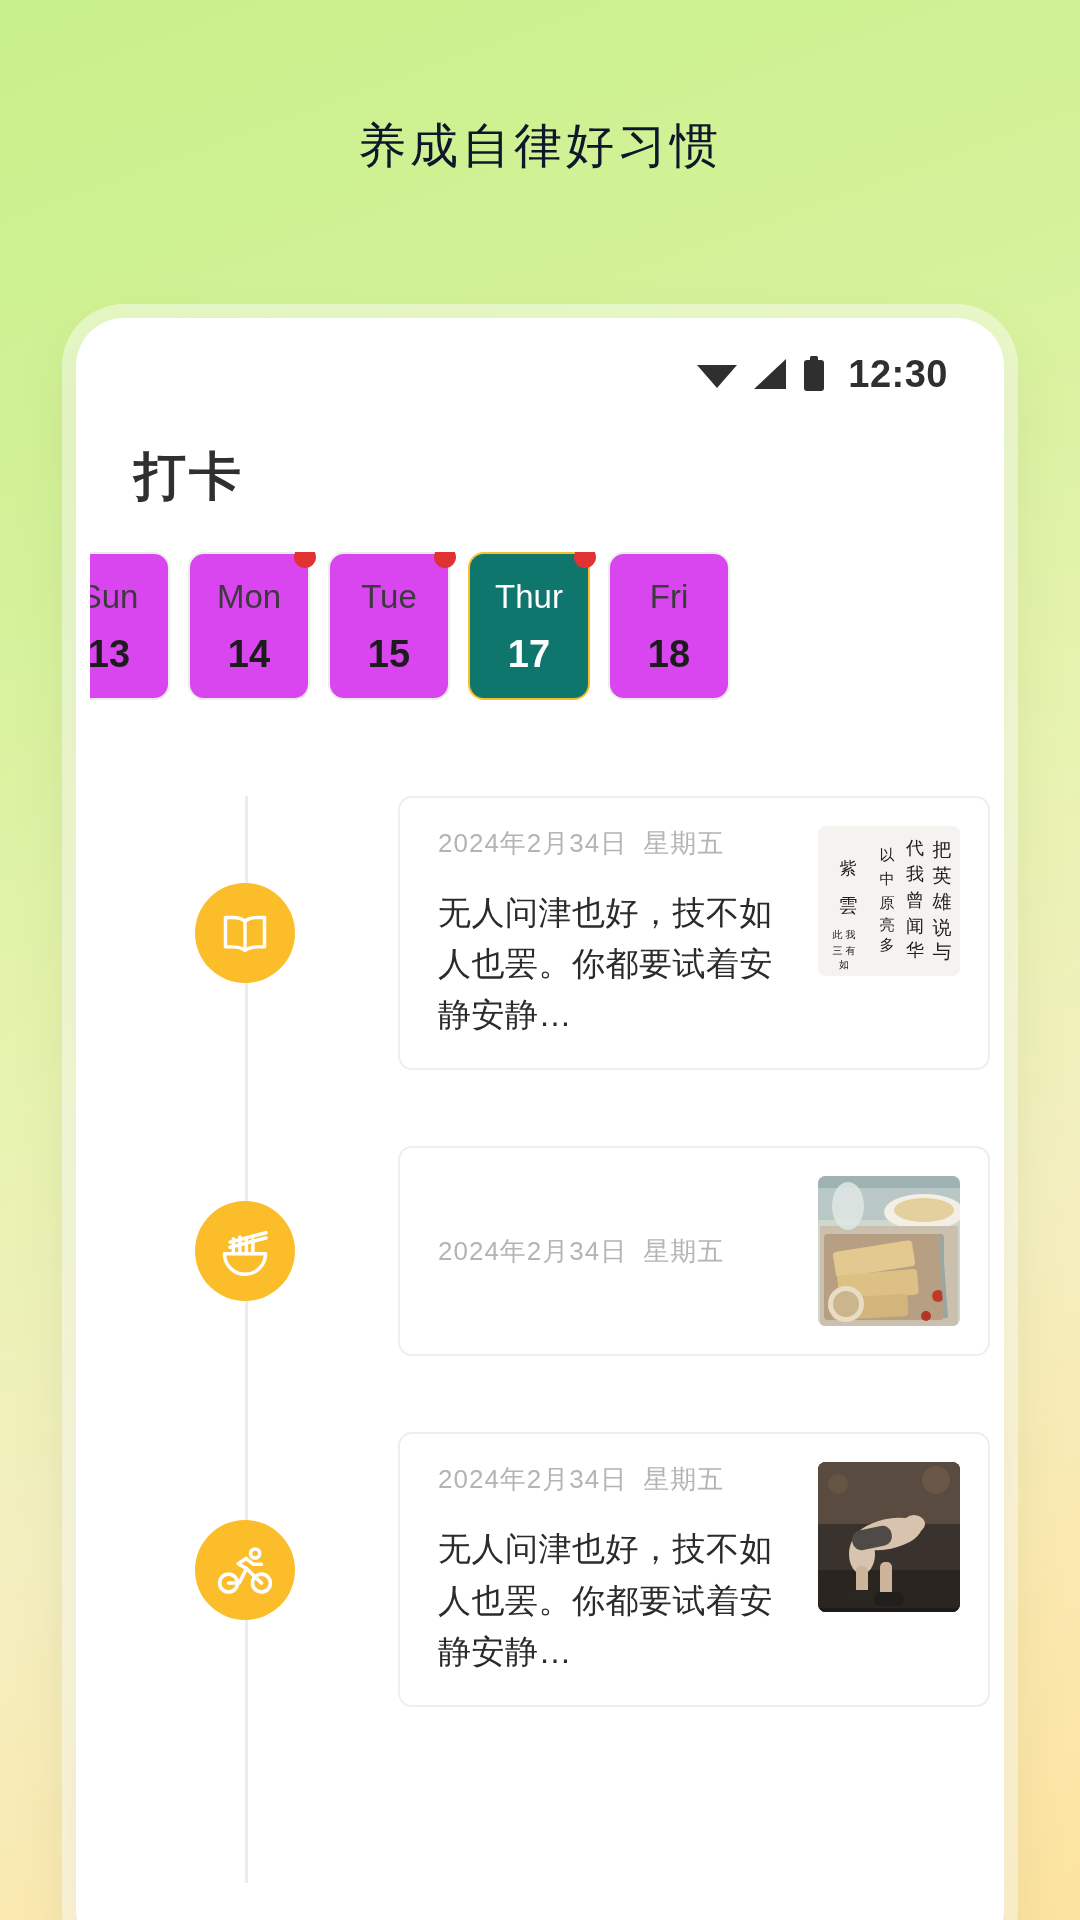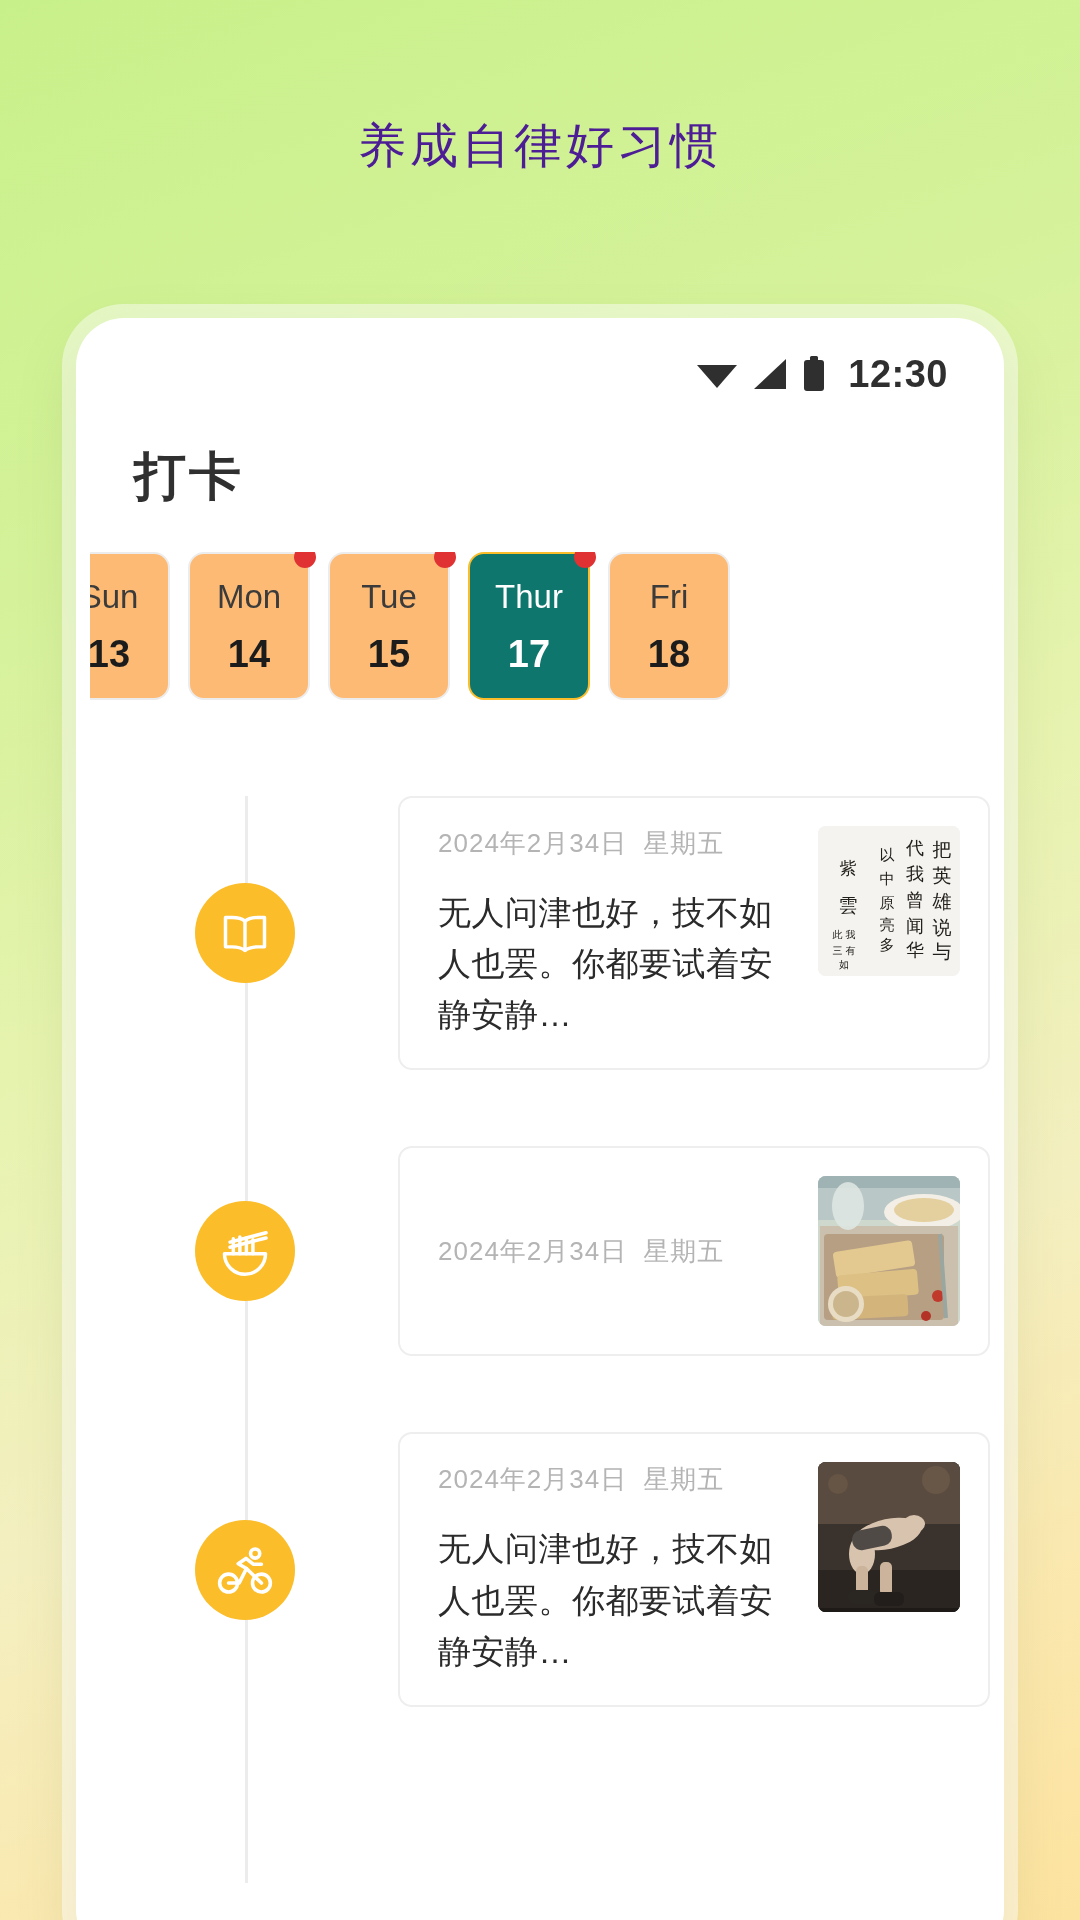--- a/index.html
+++ b/index.html
@@ -17,21 +17,21 @@
     font-size:96px;
     font-weight:700;
     color:#0a0a0a;
     letter-spacing:10px;
     line-height:1.05;
     font-family:"Liberation Sans","DejaVu Sans",sans-serif;
   }
   .promo-sub {
     margin-top:32px;
     font-size:48px;
-    color:#4c1d95;
+    color:#0f172a;
     letter-spacing:4px;
     font-weight:400;
   }
 
   
   .phone {
     position:absolute;
     left:76px;
     top:318px;
     width:928px;
@@ -84,21 +84,21 @@
     padding:0 0 0 4px;
     overflow:hidden;
   }
   .daycard {
     position:relative;
     flex:0 0 auto;
     width:122px;
     height:148px;
     border:2px solid #ececec;
     border-radius:16px;
-    background:#fdba74;
+    background:#d946ef;
     display:flex;
     flex-direction:column;
     align-items:center;
     justify-content:center;
     gap:22px;
   }
   .daycard:first-child { margin-left:-46px; }
   .daycard.sel {
     background:#0f766e;
     border-color:#fbbd2a;

